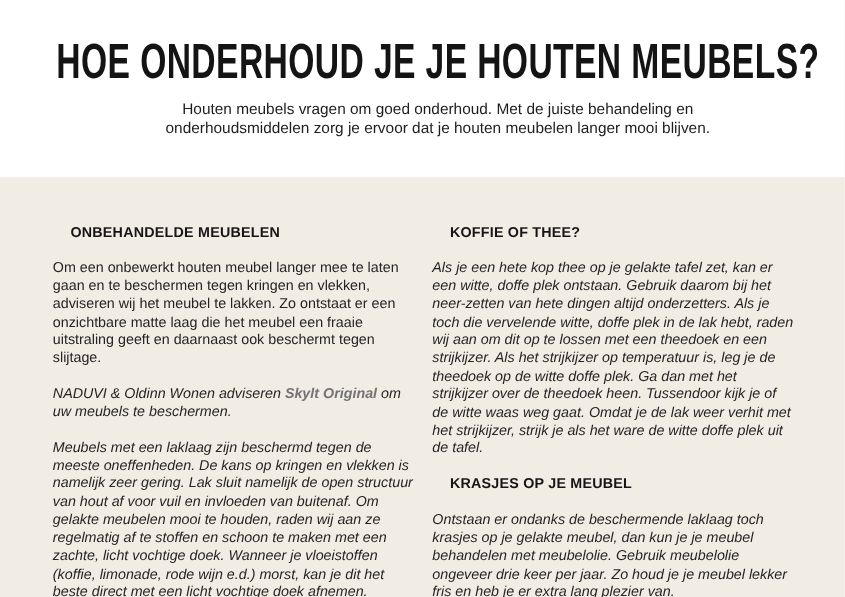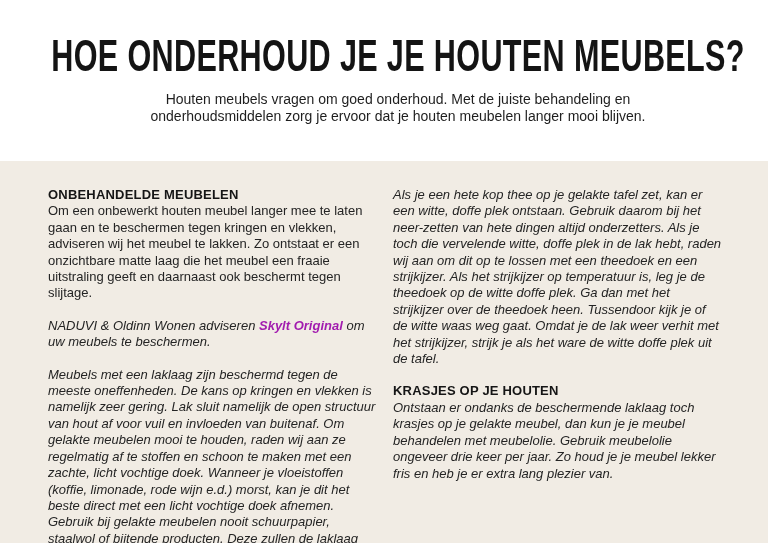--- a/index.html
+++ b/index.html
@@ -55,32 +55,32 @@
     gap:15px;
   }
   .col{
     flex:0 0 330px;
     width:330px;
     font-size:13px;
     line-height:16.4px;
   }
   .section + .section{margin-top:4px;}
   .section h2{
-    margin:0;
+    margin:16px;
     font-size:13px;
     line-height:16.4px;
     font-weight:700;
     letter-spacing:0.2px;
     color:#151515;
   }
   .section p{
     margin:0 0 16px 0;
   }
   .section p:last-child{margin-bottom:16px;font-style:italic;}
-  .section strong{font-weight:700;color:#a21caf;}
+  .section strong{font-weight:700;color:#737373;}
 </style>
 </head>
 <body>
 
 <header class="header">
   <div class="title-row">
     <h1 class="page-title">HOE ONDERHOUD JE JE HOUTEN MEUBELS?</h1>
   </div>
   <div class="subtitle">
     <div>Houten meubels vragen om goed onderhoud. Met de juiste behandeling en</div>
@@ -98,24 +98,25 @@
         <p><span>NADUVI &amp; Oldinn Wonen adviseren </span><strong>Skylt Original</strong><span> om uw meubels te beschermen.</span></p>
       </section>
 
       <section class="section">
         <p>Meubels met een laklaag zijn beschermd tegen de meeste oneffenheden. De kans op kringen en vlekken is namelijk zeer gering. Lak sluit namelijk de open structuur van hout af voor vuil en invloeden van buitenaf. Om gelakte meubelen mooi te houden, raden wij aan ze regelmatig af te stoffen en schoon te maken met een zachte, licht vochtige doek. Wanneer je vloeistoffen (koffie, limonade, rode wijn e.d.) morst, kan je dit het beste direct met een licht vochtige doek afnemen. Gebruik bij gelakte meubelen nooit schuurpapier, staalwol of bijtende producten. Deze zullen de laklaag namelijk aantasten. Vloeibare zepen kunnen een vetlaagje op de laklaag achterlaten, waardoor er strepen ontstaan.</p>
       </section>
     </div>
 
     <div class="col">
       <section class="section">
+        <h2>KOFFIE OF THEE?</h2>
         <p>Als je een hete kop thee op je gelakte tafel zet, kan er een witte, doffe plek ontstaan. Gebruik daarom bij het neer-zetten van hete dingen altijd onderzetters. Als je toch die vervelende witte, doffe plek in de lak hebt, raden wij aan om dit op te lossen met een theedoek en een strijkijzer. Als het strijkijzer op temperatuur is, leg je de theedoek op de witte doffe plek. Ga dan met het strijkijzer over de theedoek heen. Tussendoor kijk je of de witte waas weg gaat. Omdat je de lak weer verhit met het strijkijzer, strijk je als het ware de witte doffe plek uit de tafel.</p>
       </section>
 
       <section class="section">
-        <h2>KRASJES OP JE HOUTEN</h2>
+        <h2>KRASJES OP JE MEUBEL</h2>
         <p>Ontstaan er ondanks de beschermende laklaag toch krasjes op je gelakte meubel, dan kun je je meubel behandelen met meubelolie. Gebruik meubelolie ongeveer drie keer per jaar. Zo houd je je meubel lekker fris en heb je er extra lang plezier van.</p>
       </section>
     </div>
 
   </div>
 
 </main>
 
 </body></html>

